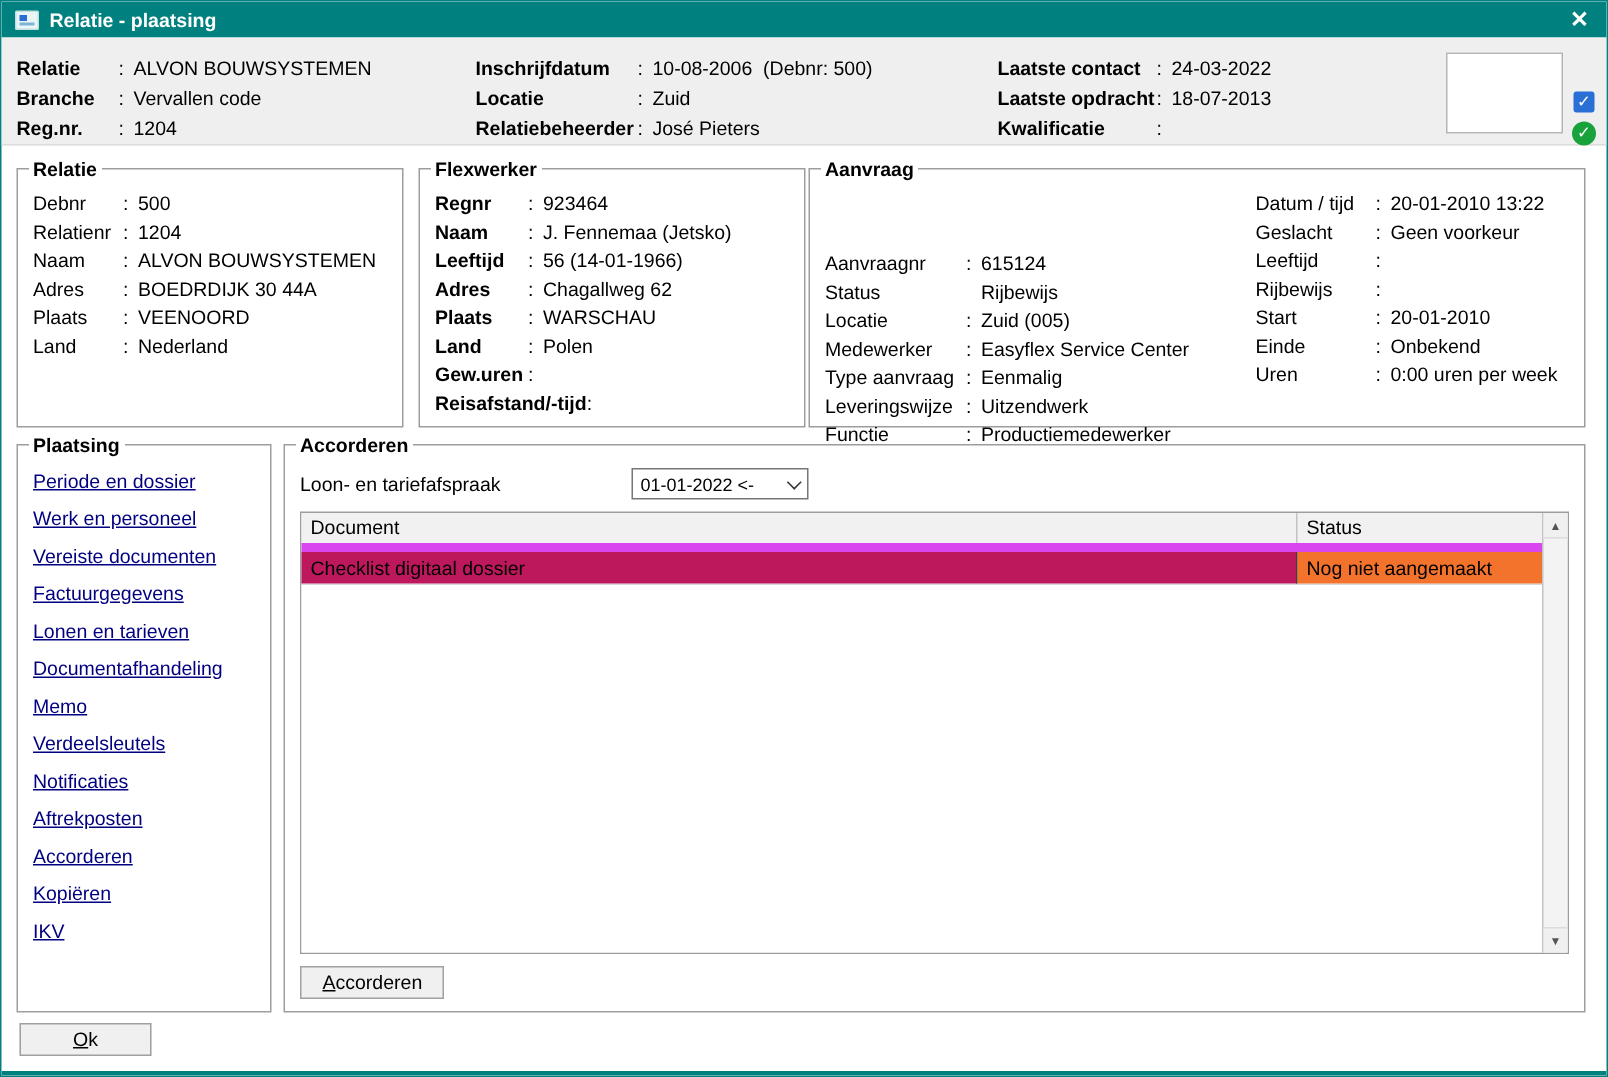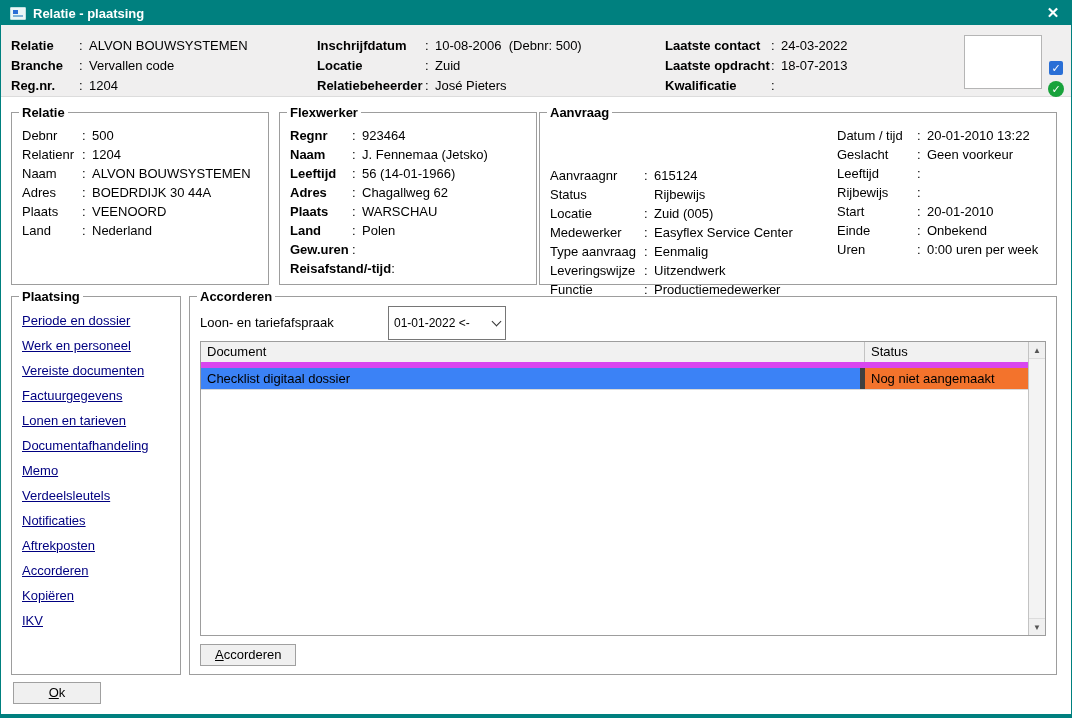--- a/index.html
+++ b/index.html
@@ -42,37 +42,37 @@
   #fs-relatie .lbl{font-weight:normal;min-width:60px;}
   #fs-flexwerker .lbl{font-weight:bold;min-width:62px;}
   #fs-aanvraag .lbl{font-weight:normal;}
   .acols{display:flex;}
   .acol-left{flex:0 0 287px;margin-top:40px;} .acol-right{flex:1;}
   .acol-left .lbl{min-width:94px;} .acol-right .lbl{min-width:80px;}
 
   a.plink{display:block;color:var(--link);text-decoration:underline;line-height:15px;margin-bottom:10px;width:max-content;cursor:pointer;}
   .links{margin-top:9px;}
 
-  .loonrow{display:flex;align-items:center;margin-top:8px;height:21px;}
+  .loonrow{display:flex;align-items:center;margin-top:8px;height:21px;gap:33px;}
   .loonlbl{width:188px;}
-  .dropdown{width:118px;height:34px;border:1px solid #767676;background:#fff;display:flex;align-items:center;cursor:pointer;}
+  .dropdown{width:118px;height:21px;border:1px solid #767676;background:#fff;display:flex;align-items:center;cursor:pointer;}
   .dd-value{flex:1;padding-left:5px;font-size:12px;white-space:nowrap;overflow:hidden;}
   .dd-arrow{width:18px;display:flex;justify-content:center;align-items:center;}
   .dd-arrow::after{content:"";width:6px;height:6px;border-right:1.5px solid #333;border-bottom:1.5px solid #333;transform:rotate(45deg);margin-top:-3px;}
 
   .tablewrap{margin-top:8px;height:295px;border:1px solid #9d9d9d;display:flex;}
   .tmain{flex:1;display:flex;flex-direction:column;min-width:0;}
   .thead{display:flex;flex:0 0 21px;background:var(--thbg);border-bottom:6px solid #d946ef;justify-content:space-between;}
   .th{line-height:20px;padding-left:6px;}
   .th-doc{flex:1;border-right:1px solid #c3c3c3;}
   .th-status{flex:0 0 163px;}
   .tbody{display:flex;flex-direction:column;flex:0 0 auto;}
   .trow{display:flex;flex:0 0 22px;height:22px;border-bottom:1px solid #d8d8d8;cursor:pointer;}
   .td{line-height:21px;padding-left:6px;overflow:hidden;white-space:nowrap;}
-  .td.doc{flex:1;border-right:5px solid #404040;background:#3b82f6;}
+  .td.doc{flex:1;border-right:1px solid #404040;background:#be185d;}
   .td.status{flex:0 0 163px;}
   .tfill{flex:1;background:#fff;}
   .vsb{flex:0 0 17px;border-left:1px solid #c3c3c3;background:#f3f3f3;display:flex;flex-direction:column;}
   .sb-btn{height:17px;flex:0 0 17px;background:#f0f0f0;color:#555;font-size:8px;display:flex;align-items:center;justify-content:center;cursor:pointer;}
   .sb-up{border-bottom:1px solid #dcdcdc;}
   .sb-down{border-top:1px solid #dcdcdc;}
   .sb-track{flex:1;cursor:pointer;}
 
   .btn{display:inline-block;height:22px;line-height:20px;padding:0 14px;background:#f0f0f0;border:1px solid #a0a0a0;font-size:13px;font-family:"Liberation Sans", sans-serif;cursor:pointer;}
   .btn .mn{text-decoration:underline;}

